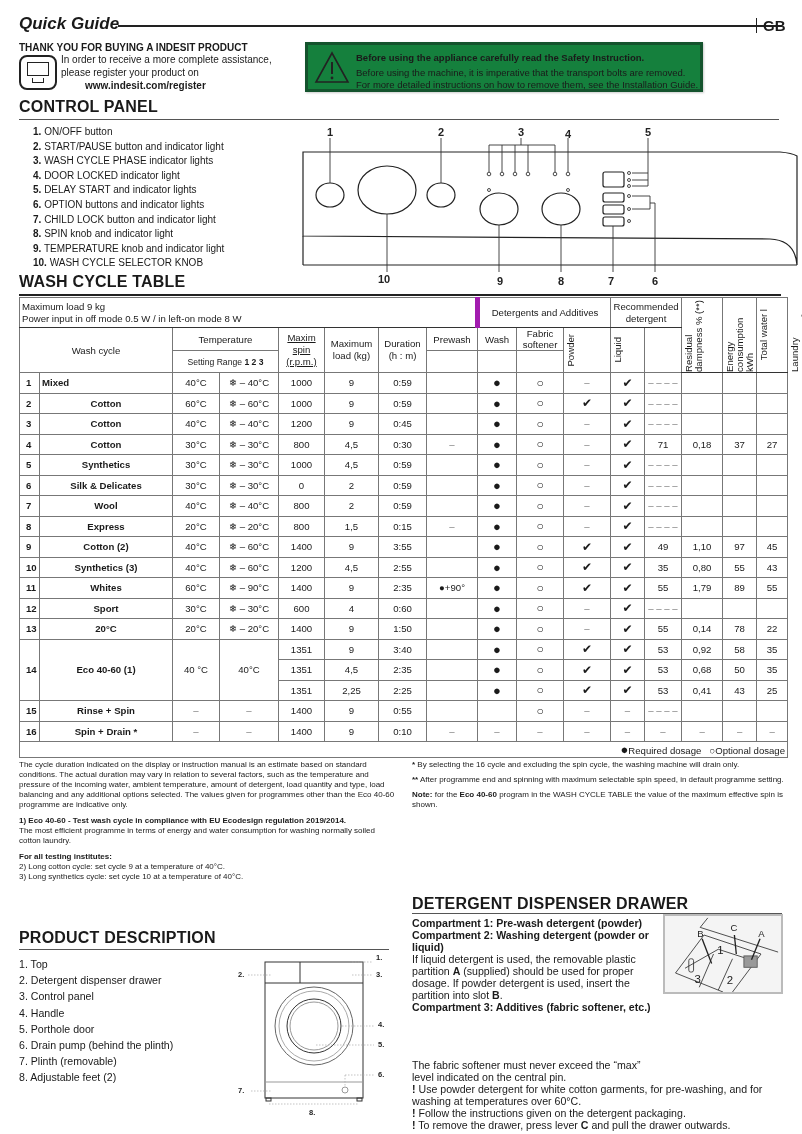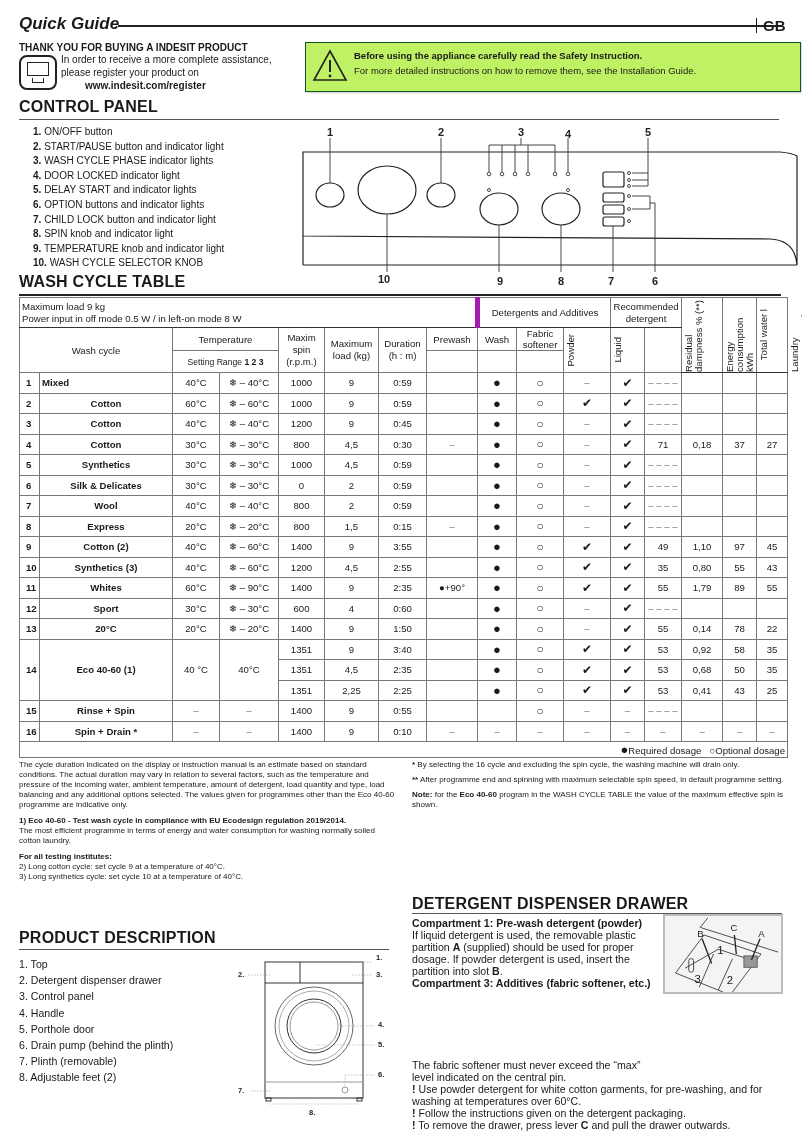--- a/index.html
+++ b/index.html
@@ -13,21 +13,21 @@
   .qg-tick { left: 756px; top: 18px; width: 1px; height: 15px; background: #222; }
   .qg-lang { left: 763px; top: 17px; font-size: 15px; font-weight: bold; }
 
   .thanks-title { left: 19px; top: 42px; font-size: 10px; font-weight: bold; }
   .reg-icon { left: 19px; top: 55px; width: 38px; height: 35px; border: 2px solid #222; border-radius: 8px; }
   .reg-icon .scr { position: absolute; left: 6px; top: 5px; width: 22px; height: 14px; border: 1.5px solid #222; }
   .reg-icon .stand { position: absolute; left: 11px; top: 21px; width: 12px; height: 5px; border: 1.2px solid #222; border-top: none; }
   .reg-text { left: 61px; top: 53px; font-size: 10px; line-height: 13px; width: 240px; }
   .reg-text .url { font-weight: bold; margin-left: 24px; }
 
-  .safety { left: 305px; top: 42px; width: 496px; height: 50px; background: #bef264; border: 1px solid #14532d; box-shadow: 1px 1px 2px #ccc; }
+  .safety { left: 305px; top: 42px; width: 398px; height: 50px; background: #15803d; border: 3px solid #14532d; box-shadow: 1px 1px 2px #ccc; }
   .safety .tri { position: absolute; left: 6px; top: 6px; }
   .safety .t1 { position: absolute; left: 48px; top: 7px; font-size: 9.5px; font-weight: bold; }
   .safety .t2 { position: absolute; left: 48px; top: 22px; font-size: 9.5px; line-height: 12px; }
 
   h2.sec { position: absolute; font-size: 16px; font-weight: bold; letter-spacing: 0.2px; }
   .sec-rule { height: 1px; background: #555; }
 
   .cp-list { left: 33px; top: 125px; font-size: 10px; line-height: 14.6px; }
   .cp-list b { font-weight: bold; }
 
@@ -83,20 +83,21 @@
 </div>
 
 <div class="abs safety">
   <svg class="tri" width="36" height="34" viewBox="0 0 36 34">
     <path d="M18 2 L34 31 L2 31 Z" fill="none" stroke="#222" stroke-width="1.6"></path>
     <rect x="17" y="11" width="2" height="12" fill="#222"></rect>
     <circle cx="18" cy="27" r="1.4" fill="#222"></circle>
   </svg>
   <div class="t1">Before using the appliance carefully read the Safety Instruction.</div>
   <div class="t2">
+    <div>Before using the machine, it is imperative that the transport bolts are removed.</div>
     <div>For more detailed instructions on how to remove them, see the Installation Guide.</div>
   </div>
 </div>
 
 <h2 class="sec" style="left:19px;top:98px;">CONTROL PANEL</h2>
 <div class="abs sec-rule" style="left:19px;top:119px;width:760px;"></div>
 <div class="abs cp-list">
   <div><b>1.</b> <span>ON/OFF button</span></div>
   <div><b>2.</b> <span>START/PAUSE button and indicator light</span></div>
   <div><b>3.</b> <span>WASH CYCLE PHASE indicator lights</span></div>
@@ -216,21 +217,21 @@
     <td rowspan="3">
           <div class="vert">Total water l</div>
         </td>
     <td rowspan="3">
           <div class="vert">Laundry temperature °C</div>
         </td>
   </tr>
   <tr class="hd">
     <td colspan="2" rowspan="2">Wash cycle</td>
     <td colspan="2">Temperature</td>
-    <td rowspan="2" style="white-space:normal;line-height:12px;">Maxim spin (r.p.m.)</td>
+    <td rowspan="2" style="white-space:normal;line-height:12px;text-decoration:underline;">Maxim spin (r.p.m.)</td>
     <td rowspan="2" style="white-space:normal;line-height:12px;">Maximum load (kg)</td>
     <td rowspan="2" style="white-space:normal;line-height:12px;">Duration (h : m)</td>
     <td style="border-bottom:none;">Prewash</td>
     <td style="border-bottom:none;">Wash</td>
     <td style="border-bottom:none;white-space:normal;line-height:11px;">Fabric softener</td>
     <td rowspan="2">
           <div class="vert">Powder</div>
         </td>
     <td rowspan="2">
           <div class="vert">Liquid</div>
@@ -629,20 +630,21 @@
     <text x="378" y="1077">6.</text>
     <text x="238" y="1093">7.</text>
     <text x="309" y="1115">8.</text>
   </g>
 </svg>
 
 <h2 class="sec" style="left:412px;top:895px;">DETERGENT DISPENSER DRAWER</h2>
 <div class="abs sec-rule" style="left:412px;top:913px;width:370px;"></div>
 <div class="abs dd-text">
   <div><b>Compartment 1: Pre-wash detergent (powder)</b></div>
+  <div><b>Compartment 2: Washing detergent (powder or liquid)</b></div>
   <div><span>If liquid detergent is used, the removable plastic partition </span><b>A</b><span> (supplied) should be used for proper dosage. If powder detergent is used, insert the partition into slot </span><b>B</b><span>.</span></div>
   <div><b>Compartment 3: Additives (fabric softener, etc.)</b></div>
 </div>
 <div class="abs dd-wide">
   <div style="width:250px;">The fabric softener must never exceed the “max” level indicated on the central pin.</div>
   <div><b>!</b> <span>Use powder detergent for white cotton garments, for pre-washing, and for washing at temperatures over 60°C.</span></div>
   <div><b>!</b> <span>Follow the instructions given on the detergent packaging.</span></div>
   <div><b>!</b> <span>To remove the drawer, press lever </span><b>C</b><span> and pull the drawer outwards.</span></div>
 </div>
 

